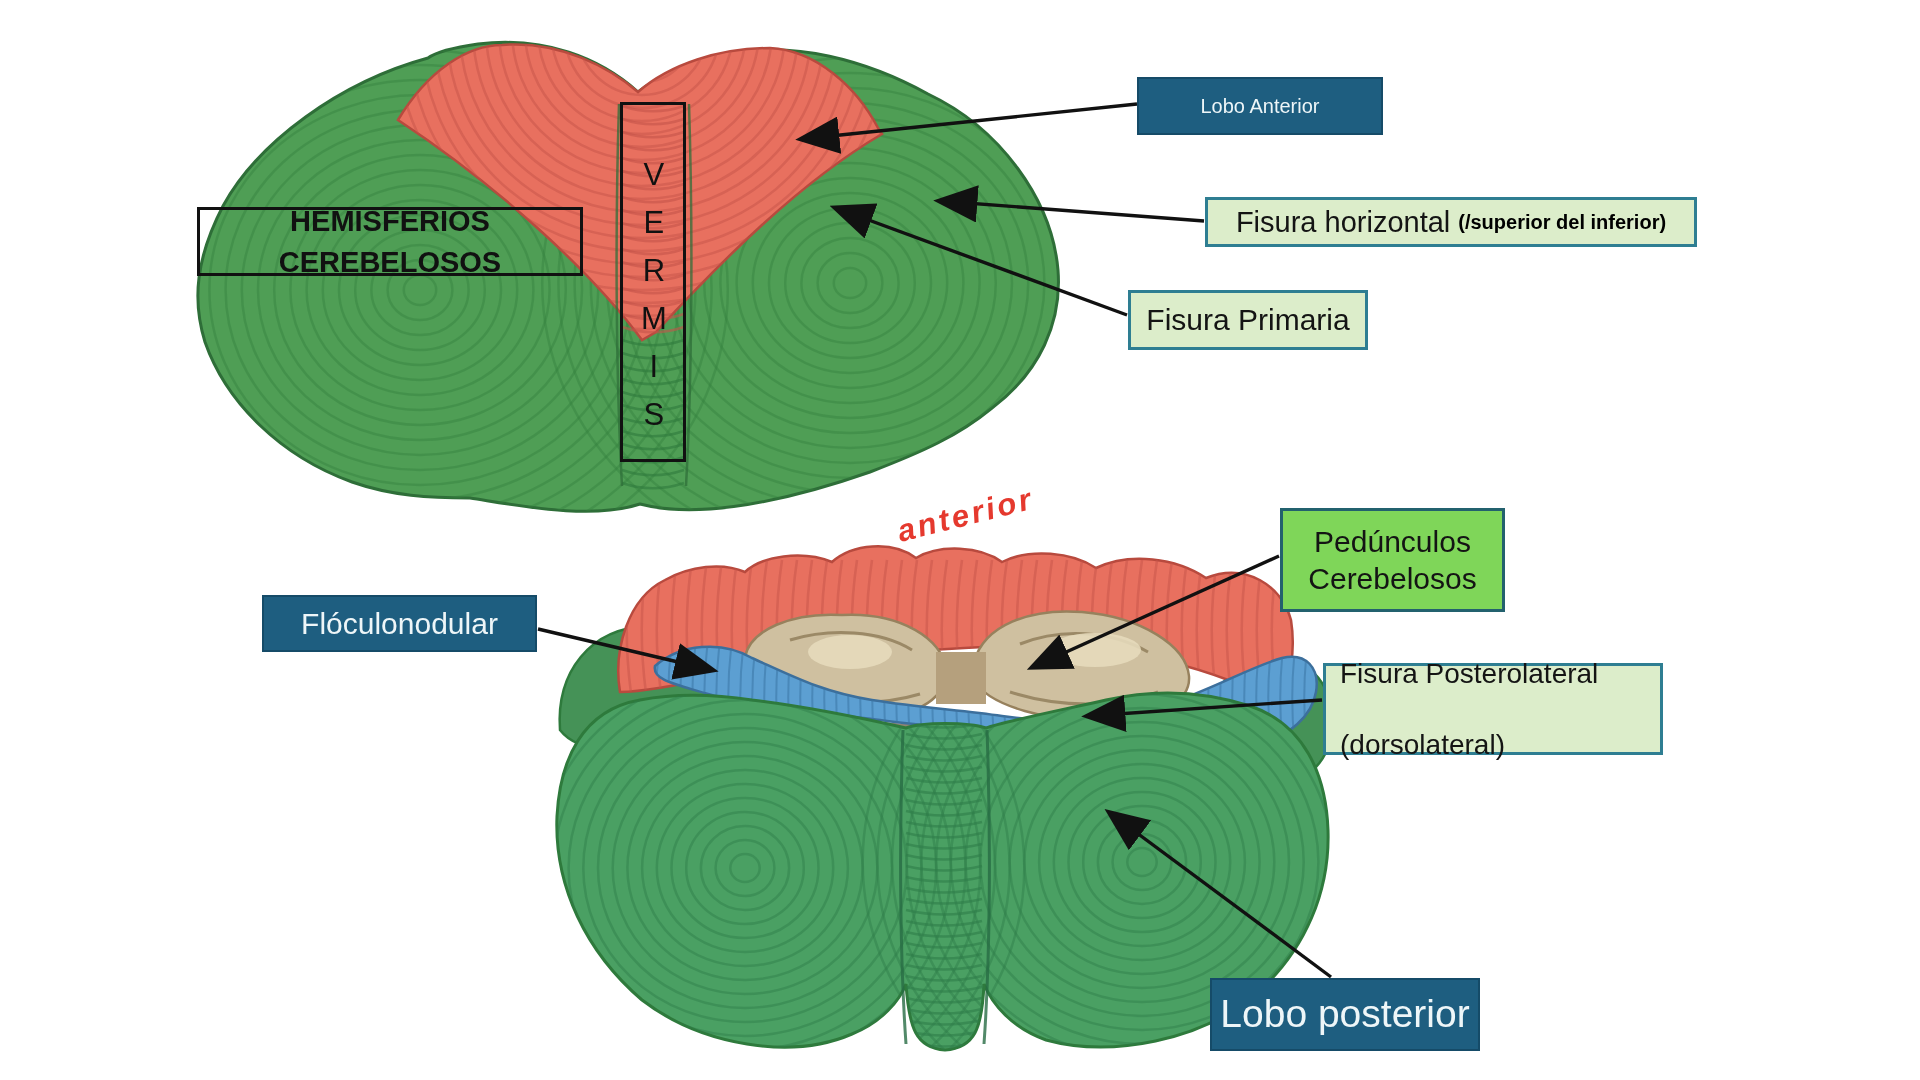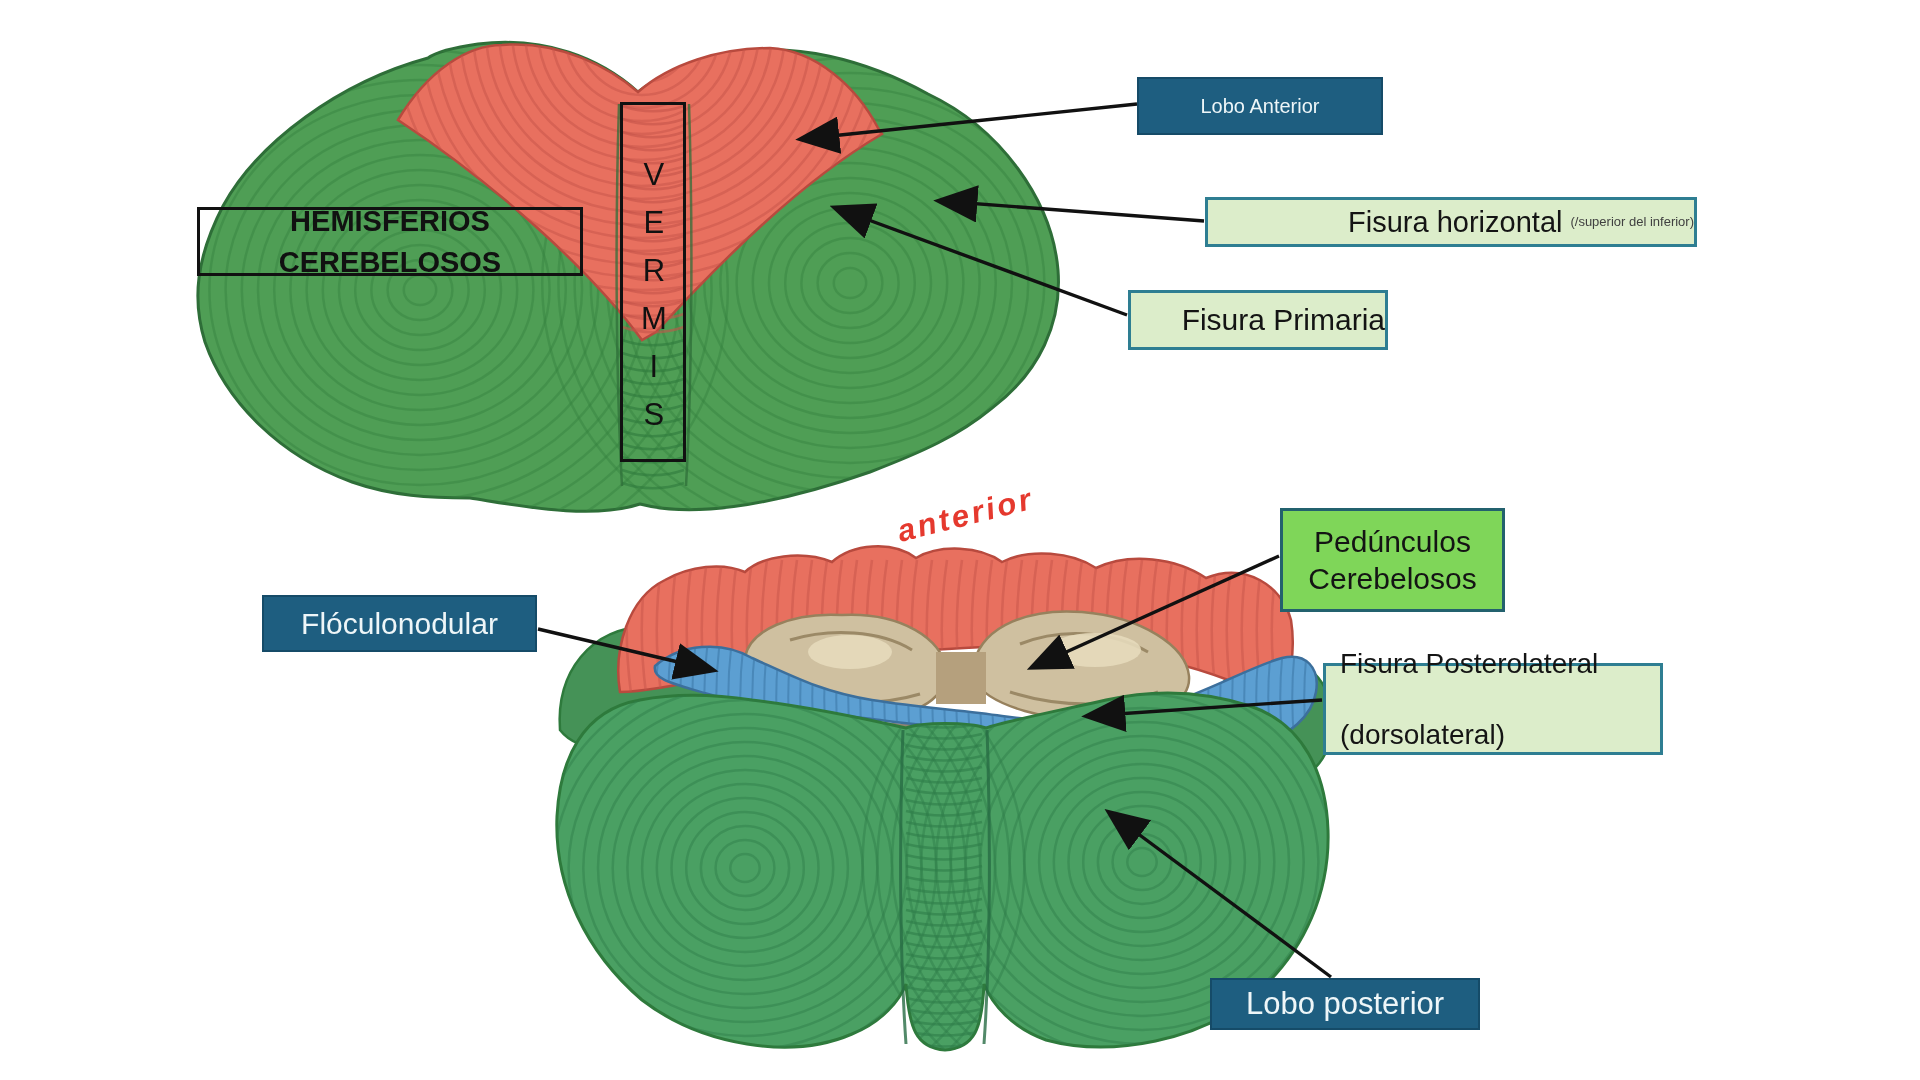--- a/index.html
+++ b/index.html
@@ -5,41 +5,41 @@
   html,body { margin:0; padding:0; background:#ffffff; }
   #stage {
     position:relative; width:1920px; height:1080px; background:#ffffff;
     font-family:"Liberation Sans", sans-serif; overflow:hidden;
   }
   #art { position:absolute; left:0; top:0; width:1920px; height:1080px; }
 
   .lbl { position:absolute; display:flex; align-items:center; justify-content:center;
          box-sizing:border-box; text-align:center; line-height:1.25; }
   .lbl-teal  { background:#1e5e80; border:2px solid #154b68; color:#eef6f8; }
-  .lbl-lgreen{ background:#dcedca; border:3px solid #2e7e92; color:#141414;justify-content:flex-end; }
+  .lbl-lgreen{ background:#dcedca; border:3px solid #2e7e92; color:#141414; }
   .lbl-green { background:#7fd659; border:3px solid #23616e; color:#141414; }
   .lbl-frame { background:transparent; border:3px solid #111111; color:#111111; }
 
   .lbl-lobo-anterior        { left:1137px; top:77px;  width:246px; height:58px; font-size:20px; }
   .lbl-fisura-horizontal    { left:1205px; top:197px; width:492px; height:50px; font-size:29px; gap:8px; }
-  .lbl-fisura-horizontal .note { font-size:13px; color:#404040; }
-  .lbl-fisura-primaria      { left:1128px; top:290px; width:260px; height:60px; font-size:30px; }
+  .lbl-fisura-horizontal .note { font-size:20px; color:#000000;font-weight:bold; }
+  .lbl-fisura-primaria      { left:1128px; top:290px; width:240px; height:60px; font-size:30px; }
   .box-hemisferios          { left:197px;  top:207px; width:386px; height:69px; font-weight:bold;
                               font-size:29px; flex-direction:column; line-height:1.38; }
   .box-vermis               { left:620px;  top:102px; width:66px;  height:360px;
                               align-items:flex-start; padding-top:52px; font-size:31px; }
   .box-vermis .vtext        { writing-mode:vertical-lr; text-orientation:upright;
                               letter-spacing:13px; margin:0 auto; }
   .lbl-floculonodular       { left:262px;  top:595px; width:275px; height:57px; font-size:30px; }
   .lbl-pedunculos           { left:1280px; top:508px; width:225px; height:104px; font-size:30px;
                               flex-direction:column; }
   .lbl-fisura-posterolateral{ left:1323px; top:663px; width:340px; height:92px; font-size:28px;
                               flex-direction:column; align-items:flex-start; padding-left:14px;
                               text-align:left;gap:36px; }
-  .lbl-lobo-posterior       { left:1210px; top:978px; width:270px; height:52px; font-size:31px; }
+  .lbl-lobo-posterior       { left:1210px; top:978px; width:270px; height:73px; font-size:39px; }
 
   .handwritten { position:absolute; left:895px; top:490px; width:200px;
                  color:#e5392e; font-size:31px; font-style:italic; font-weight:bold;
                  letter-spacing:3px; transform:rotate(-14deg); }
 </style>
 </head>
 <body>
 
 <div id="stage">
 

